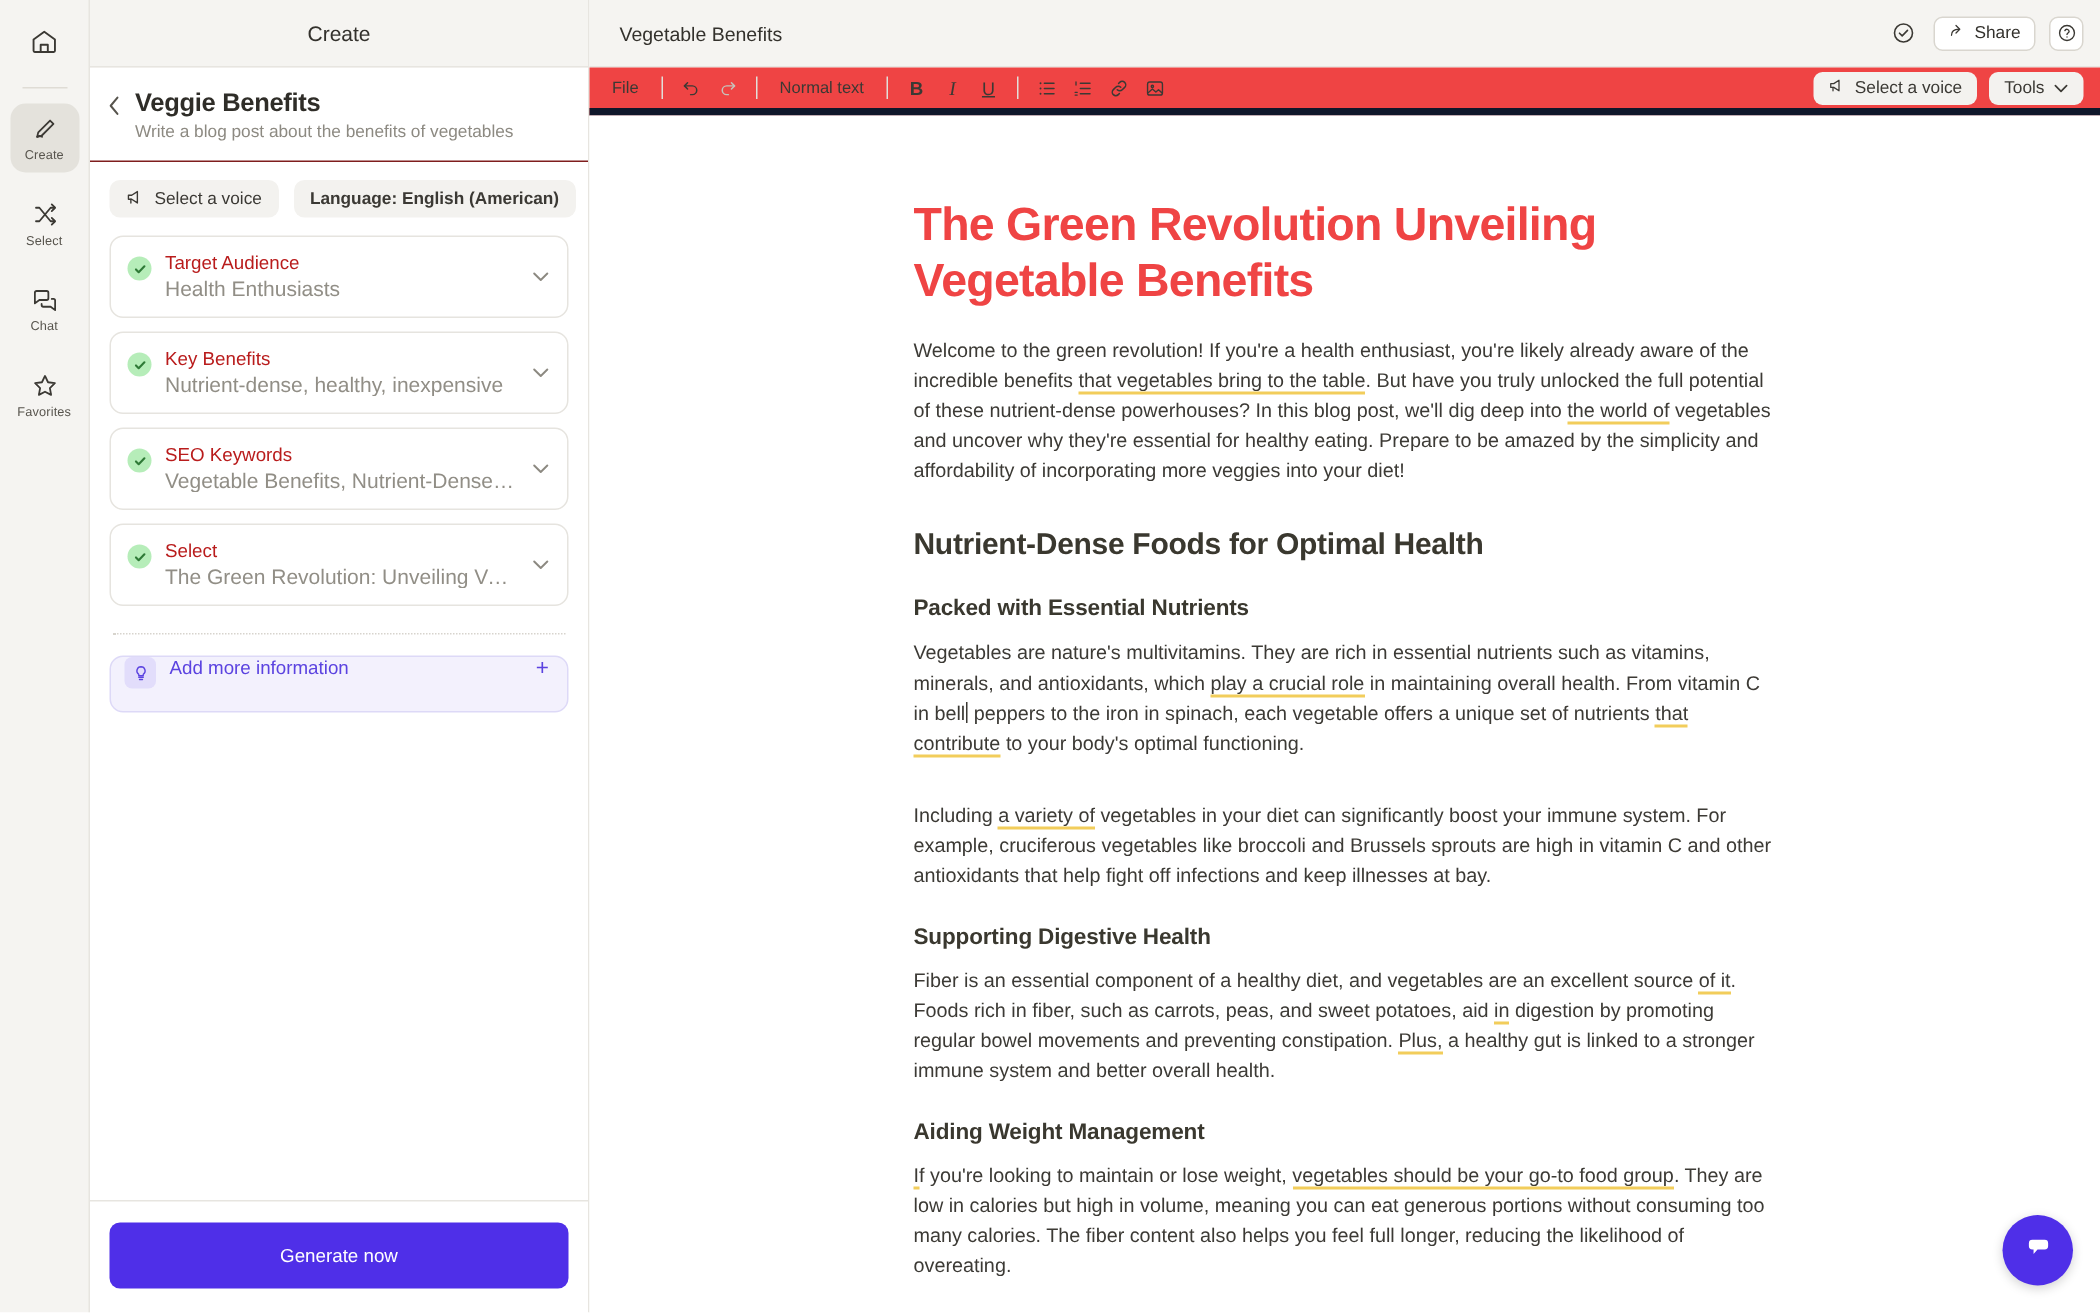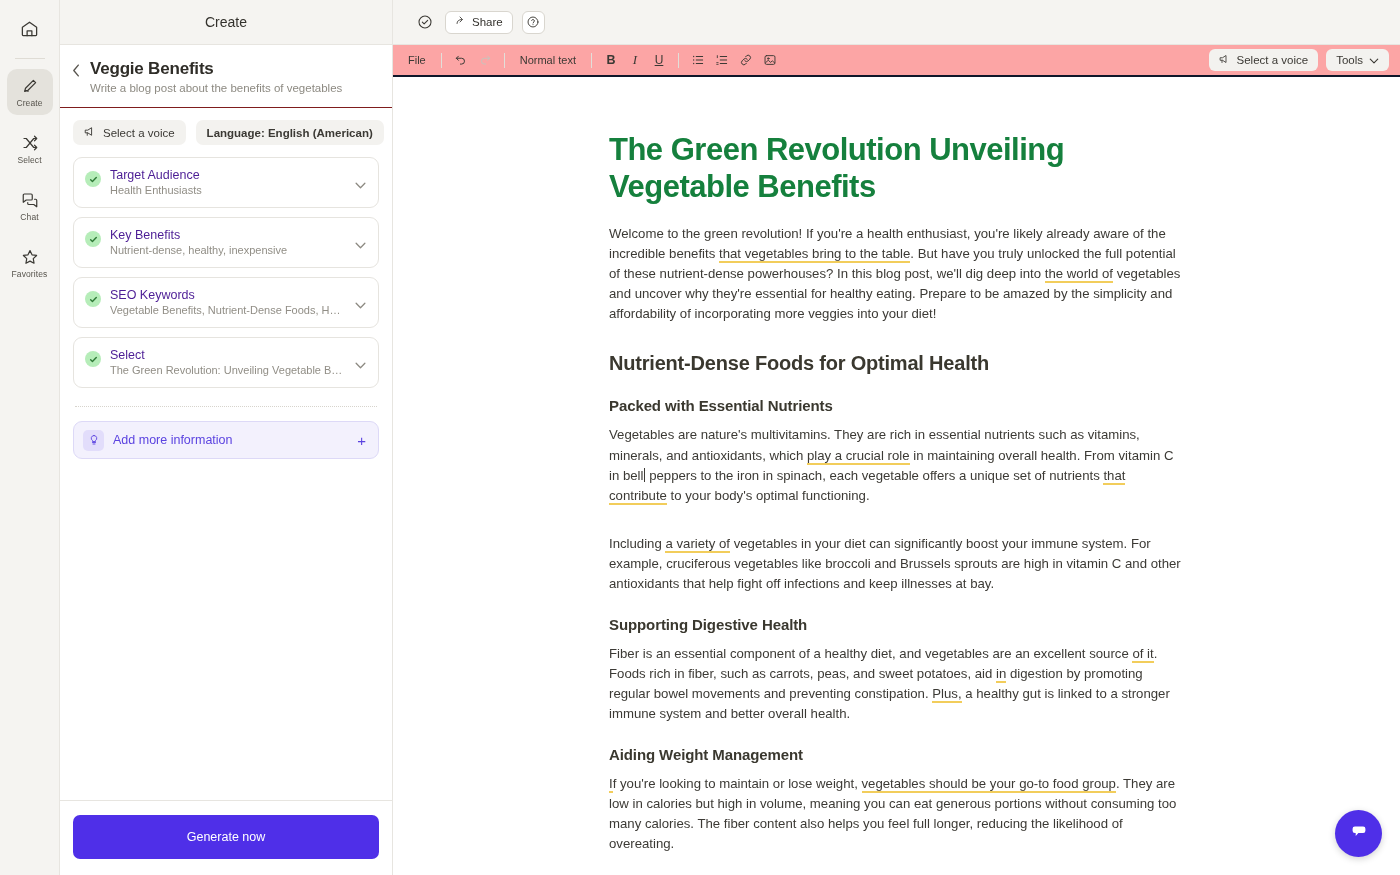--- a/index.html
+++ b/index.html
@@ -71,33 +71,33 @@
     background: #fff; padding: 10px 12px 11px 11px;
     display: flex; align-items: flex-start; gap: 9px;
     margin-bottom: 9px; cursor: pointer; min-height: 46px;
   }
   .check {
     width: 16px; height: 16px; border-radius: 50%;
     background: #b6edb9; flex: 0 0 16px; margin-top: 3px;
     display: flex; align-items: center; justify-content: center;
   }
   .card-txt { flex: 1; min-width: 0; }
-  .card-title { font-size: 12.5px; color: #4c1d95; margin-bottom: 2px; }
+  .card-title { font-size: 12.5px; color: #b91c1c; margin-bottom: 2px; }
   .card-sub {
-    font-size: 11px; color: #918e86;
+    font-size: 14px; color: #918e86;
     white-space: nowrap; overflow: hidden; text-overflow: ellipsis;
   }
   .card-chev { color: #8d8a82; margin-top: 7px; flex: 0 0 auto; }
 
   .dots-div {
     border-top: 1px dotted #d7d4cd; margin: 18px 2px 14px 2px; height: 0;
   }
   .addmore {
     border: 1px solid #ddd9f7; background: #f3f1fd; border-radius: 9px;
-    height: 38px; display: flex; align-items: center; gap: 9px;
+    height: 38px; display: flex; gap: 9px;
     padding: 0 12px 0 9px; cursor: pointer;
   }
   .bulb-box {
     width: 21px; height: 21px; border-radius: 5px; background: #e2ddfb;
     display: flex; align-items: center; justify-content: center; flex: 0 0 21px;
   }
   .addmore-lbl { font-size: 12.5px; color: #5b43e0; flex: 1; }
   .addmore-plus { color: #5b43e0; font-size: 15px; line-height: 1; }
 
   .panel-foot {
@@ -125,21 +125,21 @@
     height: 23px; border: 1px solid #d9d6cf; border-radius: 6px; background: #fff;
     display: inline-flex; align-items: center; gap: 5px; padding: 0 9px;
     font-size: 11.5px; color: #33312c; cursor: pointer; font-family: inherit;
   }
   .help-btn {
     width: 23px; height: 23px; border: 1px solid #d9d6cf; border-radius: 6px;
     background: #fff; display: flex; align-items: center; justify-content: center; cursor: pointer;
   }
 
   .ed-toolbar {
-    height: 32px; background: #fca5a5; border-bottom: 2px solid #0f172a;
+    height: 32px; background: #ef4444; border-bottom: 5px solid #0f172a;
     display: flex; align-items: center; padding: 0 11px 0 8px; gap: 2px;
   }
   .tb-text {
     font-size: 11px; color: #3b3934; padding: 3px 7px; border-radius: 5px; cursor: pointer;
   }
   .tb-btn {
     width: 22px; height: 22px; display: flex; align-items: center; justify-content: center;
     border-radius: 4px; cursor: pointer; background: none; border: none; color: #3b3934;
   }
   .tb-btn.disabled { color: #c6c3bc; }
@@ -148,21 +148,21 @@
   .tb-chip {
     background: #f3f2ef; border-radius: 6px; height: 22px;
     display: inline-flex; align-items: center; gap: 6px; padding: 0 10px;
     font-size: 11.5px; color: #3b3934; cursor: pointer; border: none; font-family: inherit;
   }
 
   .ed-scroll { flex: 1; overflow: hidden; background: #fff; position: relative; }
   .doc { width: 575px; margin: 0 auto; padding: 55px 0 0 0; }
 
   .h1 {
-    font-size: 31px; font-weight: 700; color: #15803d;
+    font-size: 31px; font-weight: 700; color: #ef4444;
     line-height: 1.18; letter-spacing: -.5px; margin-bottom: 19px;
   }
   .h2 {
     font-size: 20px; font-weight: 700; color: #3a382f;
     letter-spacing: -.2px; margin: 28px 0 14px;
   }
   .h3 {
     font-size: 15px; font-weight: 700; color: #3a382f;
     letter-spacing: -.1px; margin: 22px 0 11px;
   }
@@ -358,20 +358,21 @@
     </div>
 
     <div class="panel-foot">
       <button class="gen-btn">Generate now</button>
     </div>
   </div>
 
   <div class="editor">
 
     <div class="ed-top">
+      <span class="ed-doc-title">Vegetable Benefits</span>
       <div class="ed-top-right">
         <span class="icon-btn">
           <svg width="16" height="16" viewBox="0 0 24 24" fill="none" stroke="#3b3934" stroke-width="1.6" stroke-linecap="round" stroke-linejoin="round">
             <circle cx="12" cy="12" r="9"></circle>
               <path d="M8 12.2l2.7 2.7 5.3-5.5"></path>
           </svg>
         </span>
         <button class="share-btn">
           <span>
             <svg width="12" height="12" viewBox="0 0 24 24" fill="none" stroke="#3b3934" stroke-width="1.7" stroke-linecap="round" stroke-linejoin="round">

